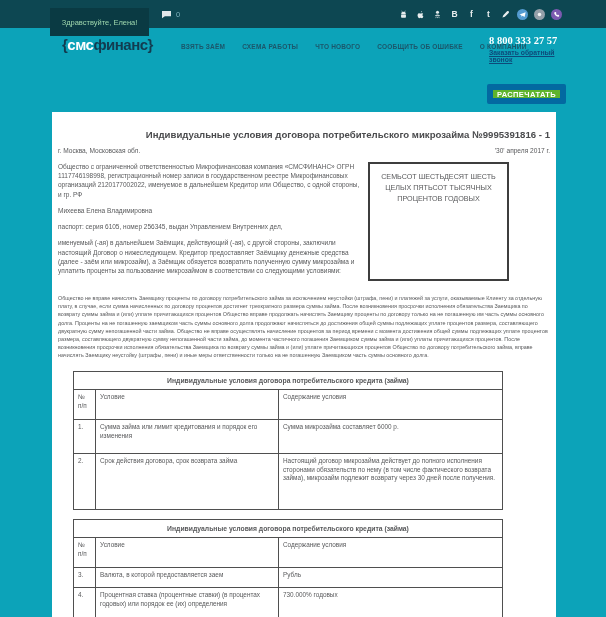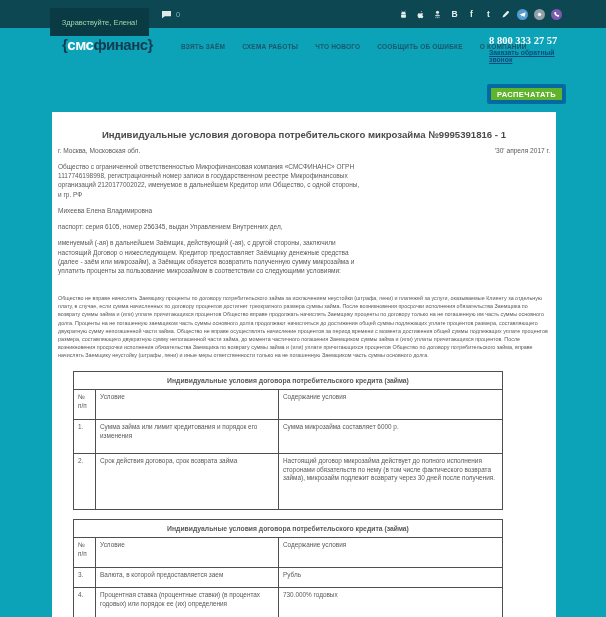--- a/index.html
+++ b/index.html
@@ -36,31 +36,31 @@
   .logo .wt { color:#ffffff; }
   .menu { position:absolute; left:181px; top:15px; display:flex; gap:17px; }
   .menu a { font-size:6.5px; font-weight:bold; color:#1c566a; text-decoration:none; letter-spacing:.2px; cursor:pointer; white-space:nowrap; }
   .contact { position:absolute; left:489px; top:7px; }
   .phone { color:#fff; font-weight:bold; font-size:10.5px; white-space:nowrap;font-family:Liberation Serif, serif; }
   .callback { display:inline-block; margin-top:3px; font-size:6.8px; color:#0d4a7a; text-decoration:underline; font-weight:bold; cursor:pointer; }
 
   
   .print-btn {
     position:absolute; left:487px; top:84px; width:79px; height:20px;
-    background:#5fb42c; border:4px solid #0369a1; border-radius:2px;
+    background:#5fb42c; border:6px solid #0369a1; border-radius:2px;
     color:#fff; font-size:7.5px; font-weight:bold; letter-spacing:.4px;
     font-family:inherit; cursor:pointer;
   }
 
   
   .doc {
     position:absolute; left:52px; top:112px; width:504px; height:560px;
     background:#fff; padding:17px 6px 10px; color:#58595b;
   }
-  .doc-title { font-size:9.6px; font-weight:bold; color:#4a4b4d; text-align:center; }
+  .doc-title { font-size:9.6px; font-weight:bold; color:#4a4b4d; text-align:right; }
   .cityrow { display:flex; justify-content:space-between; font-size:6.6px; margin-top:7px; }
   .cols { display:flex; margin-top:8px; }
   .leftcol { width:304px; }
   .leftcol p { font-size:6.5px; line-height:1.42; margin-bottom:7px; }
   .ratebox {
     width:141px; height:119px; border:2px solid #3e3e3e; margin-left:6px;
     padding:7px 8px 0; text-align:center; font-size:7.2px; line-height:1.55;
   }
   .legal { font-size:5.4px; line-height:1.5; margin-top:12px; }
   table.terms { border-collapse:collapse; table-layout:fixed; width:430px; margin:12px 0 0 15px; }
@@ -160,20 +160,21 @@
     <span>'30' апреля 2017 г.</span>
   </div>
 
   <div class="cols">
     <div class="leftcol">
       <p>Общество с ограниченной ответственностью Микрофинансовая компания «СМСФИНАНС» ОГРН 1117746198998, регистрационный номер записи в государственном реестре Микрофинансовых организаций 2120177002022, именуемое в дальнейшем Кредитор или Общество, с одной стороны, и гр. РФ</p>
       <p>Михеева Елена Владимировна</p>
       <p>паспорт: серия 6105, номер 256345, выдан Управлением Внутренних дел,</p>
       <p>именуемый (-ая) в дальнейшем Заёмщик, действующий (-ая), с другой стороны, заключили настоящий Договор о нижеследующем. Кредитор предоставляет Заёмщику денежные средства (далее - заём или микрозайм), а Заёмщик обязуется возвратить полученную сумму микрозайма и уплатить проценты за пользование микрозаймом в соответствии со следующими условиями:</p>
     </div>
+    <div class="ratebox">СЕМЬСОТ ШЕСТЬДЕСЯТ ШЕСТЬ ЦЕЛЫХ ПЯТЬСОТ ТЫСЯЧНЫХ ПРОЦЕНТОВ ГОДОВЫХ</div>
   </div>
 
   <p class="legal">Общество не вправе начислять Заемщику проценты по договору потребительского займа за исключением неустойки (штрафа, пени) и платежей за услуги, оказываемые Клиенту за отдельную плату, в случае, если сумма начисленных по договору процентов достигнет трехкратного размера суммы займа. После возникновения просрочки исполнения обязательства Заемщика по возврату суммы займа и (или) уплате причитающихся процентов Общество вправе продолжать начислять Заемщику проценты по договору только на не погашенную им часть суммы основного долга. Проценты на не погашенную заемщиком часть суммы основного долга продолжают начисляться до достижения общей суммы подлежащих уплате процентов размера, составляющего двукратную сумму непогашенной части займа. Общество не вправе осуществлять начисление процентов за период времени с момента достижения общей суммы подлежащих уплате процентов размера, составляющего двукратную сумму непогашенной части займа, до момента частичного погашения Заемщиком суммы займа и (или) уплаты причитающихся процентов. После возникновения просрочки исполнения обязательства Заемщика по возврату суммы займа и (или) уплате причитающихся процентов Общество по договору потребительского займа, вправе начислять Заемщику неустойку (штрафы, пени) и иные меры ответственности только на не погашенную Заемщиком часть суммы основного долга.</p>
 
   <table class="terms t1">
     <colgroup>
         <col style="width:22px">
         <col style="width:183px">
         <col>
       </colgroup>

